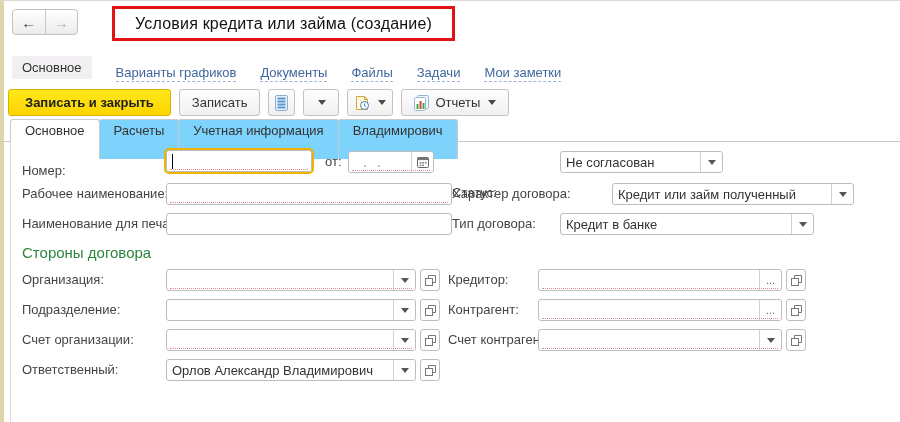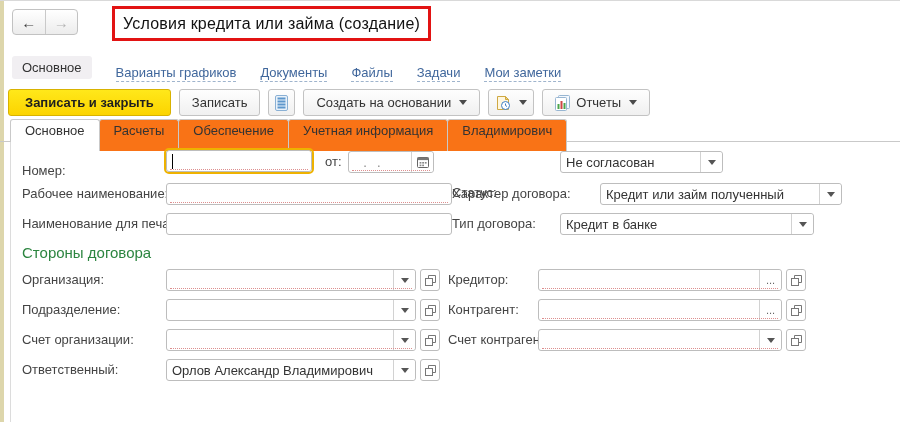--- a/index.html
+++ b/index.html
@@ -11,41 +11,41 @@
   }
   .edge-strip { position:absolute; left:0; top:0; width:4px; height:422px; background:#ddd6ab; }
 
   
   .navbtns { position:absolute; left:12px; top:8px; width:66px; height:26px; display:flex;
              border:1px solid #c2c2c2; border-radius:4px; background:linear-gradient(#ffffff,#ececec); }
   .navbtn { flex:1; display:flex; align-items:center; justify-content:center; font-size:15px; cursor:pointer; }
   .navbtn.back { border-right:1px solid #c9c9c9; color:#3c3c3c; }
   .navbtn.fwd { color:#b3b3b3; }
   .title-box { position:absolute; left:112px; top:5px; height:35px; border:3px solid #e21313;
-               display:flex; align-items:center; padding:0 8px; background:#fff; }
+               display:flex; align-items:center; padding:0 20px; background:#fff; }
   .title-box span { font-size:16px; color:#111; letter-spacing:.2px; }
 
   
   .linkbar { position:absolute; left:12px; top:52px; display:flex; align-items:center; gap:24px; }
   .chip { background:#f1eff2; border-radius:3px; padding:4px 10px; color:#333; }
   .navlink { color:#40679c; border-bottom:1px dashed #9fb4cd; padding-bottom:1px; cursor:pointer; line-height:15px;margin-top:12px; }
 
   
   .toolbar { position:absolute; left:8px; top:88px; display:flex; gap:8px; align-items:center; }
   .btn { height:27px; background:linear-gradient(#fefefe,#f0f0f0); border:1px solid #c3c3c3; border-radius:3px;
          padding:0 12px; display:flex; align-items:center; gap:6px; color:#333; cursor:pointer; white-space:nowrap; }
   .btn.primary { background:linear-gradient(#ffe81a,#fcd400); border-color:#d8b200; font-weight:bold; color:#1f1f1f; padding:12px 16px; }
   .btn.iconbtn { padding:0 6px; }
   .caret { width:0; height:0; border-left:4px solid transparent; border-right:4px solid transparent;
            border-top:5px solid #4a4a4a; margin-left:2px; }
 
   
   .tabs { position:absolute; left:0; top:118px; width:900px; height:23px;
           border-bottom:1px solid #c9c9c9; display:flex; padding-left:10px; }
-  .tab { height:32px; line-height:21px; padding:0 14px; background:#f97316;
+  .tab { height:40px; line-height:21px; padding:0 14px; background:#7dd3fc;
          border:1px solid #c9c9c9; border-bottom:none; border-radius:3px 3px 0 0;
          color:#333; cursor:pointer; margin-right:-1px; }
   .tab.active { background:#fff; height:23px; margin-bottom:-1px; position:relative; z-index:2; }
   .pane-left-border { position:absolute; left:10px; top:140px; width:1px; height:282px; background:#dcdcdc; }
 
   
   .lbl { position:absolute; color:#444; white-space:nowrap; }
   .section-hdr { position:absolute; font-size:15px; color:#2c8540; }
   .fld { position:absolute; height:22px; }
   .fgroup { position:relative; display:flex; width:100%; height:22px; border:1px solid #bdbdbd;
@@ -103,21 +103,20 @@
         <svg width="13" height="16" viewBox="0 0 13 16">
           <rect x="0.5" y="0.5" width="12" height="15" rx="1.5" fill="#eaf2fa" stroke="#8ab0d4"></rect>
           <rect x="2.5" y="2.5" width="8" height="2" fill="#5e97cc"></rect>
           <rect x="2.5" y="5.5" width="8" height="2" fill="#5e97cc"></rect>
           <rect x="2.5" y="8.5" width="8" height="2" fill="#5e97cc"></rect>
           <rect x="2.5" y="11.5" width="8" height="2" fill="#5e97cc"></rect>
         </svg>
       </span>
     </div>
     <div class="btn">
-      <span>Создать на основании</span>
       <span class="caret"></span>
     </div>
     <div class="btn iconbtn">
       <span>
         <svg width="16" height="16" viewBox="0 0 16 16">
           <path d="M2.5 1.5 h8 l3 3 v10 h-11 z" fill="#fff7df" stroke="#cfa842"></path>
           <path d="M10.5 1.5 v3 h3 z" fill="#f2d778" stroke="#cfa842"></path>
           <circle cx="10.5" cy="10.5" r="4" fill="#ffffff" stroke="#3f7fc1"></circle>
           <path d="M10.5 8.5 v2 l1.5 1" stroke="#3f7fc1" fill="none"></path>
         </svg>
@@ -135,21 +134,20 @@
         </svg>
       </span>
       <span>Отчеты</span>
       <span class="caret"></span>
     </div>
   </div>
 
   <div class="tabs">
     <div class="tab active">Основное</div>
     <div class="tab">Расчеты</div>
-    <div class="tab">Обеспечение</div>
     <div class="tab">Учетная информация</div>
     <div class="tab">Владимирович</div>
   </div>
   <div class="pane-left-border"></div>
 
   <div class="lbl" style="left:22px; top:162px;">Номер:</div>
   <div class="fld" style="left:166px; top:149px; width:146px;">
     <div class="fgroup focus">
       <input class="fin" value="" style="">
       <div class="redline"></div>
@@ -187,21 +185,21 @@
   </div>
 
   <div class="lbl" style="left:22px; top:185px;">Рабочее наименование:</div>
   <div class="fld" style="left:166px; top:182px; width:286px;">
     <div class="fgroup">
       <input class="fin" value="" style="">
       <div class="redline"></div>
     </div>
   </div>
   <div class="lbl" style="left:452px; top:185px;">Характер договора:</div>
-  <div class="fld" style="left:560px; top:182px; width:282px;padding-left:40px;">
+  <div class="fld" style="left:572px; top:182px; width:282px;padding-left:40px;">
     <div class="fgroup">
       <input class="fin" value="Кредит или займ полученный" style="">
       <div class="seg">
           <span class="tri"></span>
         </div>
     </div>
   </div>
 
   <div class="lbl" style="left:22px; top:215px;">Наименование для печати:</div>
   <div class="fld" style="left:166px; top:212px; width:286px;">

